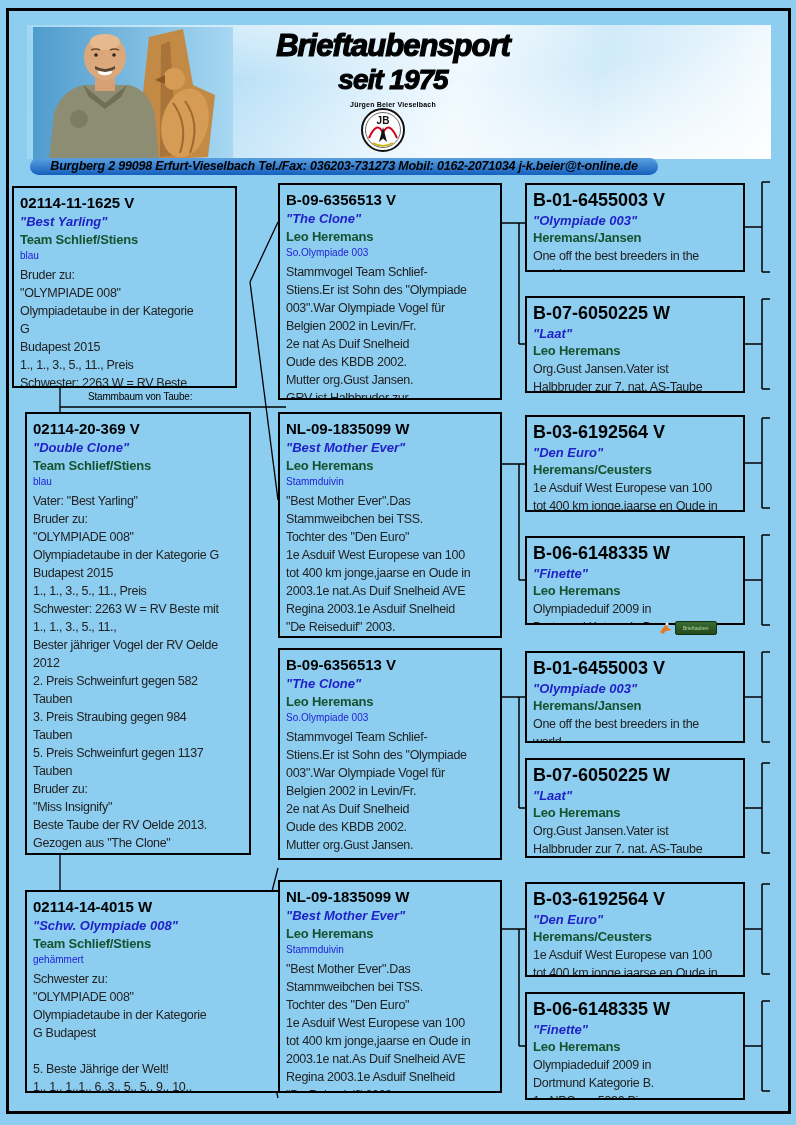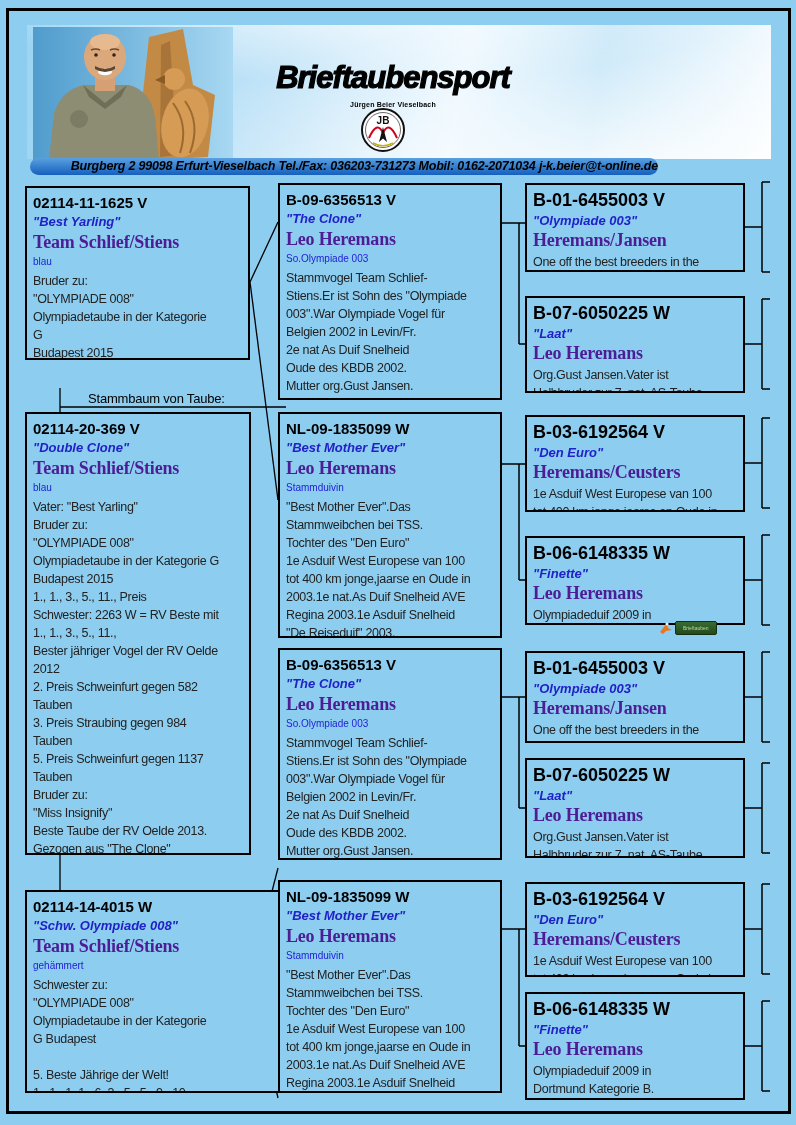--- a/index.html
+++ b/index.html
@@ -8,40 +8,40 @@
   .frame{position:absolute; left:6px; top:8px; width:779px; height:1100px; border:3px solid #000;}
 
   
   .banner{position:absolute; left:27px; top:25px; width:744px; height:134px;
     background:
       radial-gradient(ellipse 900px 300px at 85% 125%, rgba(255,255,255,.95), rgba(255,255,255,0) 60%),
       radial-gradient(ellipse 700px 170px at 45% -35%, rgba(255,255,255,.9), rgba(255,255,255,0) 62%),
       linear-gradient(100deg,#9bd4f2 0%,#c2e4f8 35%,#e9f6fe 58%,#bfe3f7 76%,#f8fcff 100%);}
   .photo{position:absolute; left:33px; top:27px; width:200px; height:133px; overflow:hidden;}
   .titleblock{position:absolute; left:228px; top:28px; width:330px; text-align:center; color:#000;}
-  .t1{font-size:31px; font-weight:bold; font-style:italic; letter-spacing:-1px; line-height:36px;margin-top:32px; -webkit-text-stroke:1.2px #000;}
+  .t1{font-size:31px; font-weight:bold; font-style:italic; letter-spacing:-1px; line-height:36px; -webkit-text-stroke:1.2px #000;}
   .t2{font-size:28px; font-weight:bold; font-style:italic; letter-spacing:-1px; line-height:32px; -webkit-text-stroke:1.1px #000;}
   .sub{font-size:7px; font-weight:bold; margin-top:5px; letter-spacing:0.2px;}
   .logo{position:absolute; left:360px; top:107px; width:46px; height:46px;}
   .addressbar{position:absolute; left:30px; top:158px; width:628px; height:17px; line-height:17px;
-    background:linear-gradient(#5aa0e0,#1560bd); border-radius:9px; text-align:right;
+    background:linear-gradient(#5aa0e0,#1560bd); border-radius:9px; text-align:center;
     font-size:12.5px; font-weight:bold; font-style:italic; color:#000; letter-spacing:-0.2px; white-space:nowrap; overflow:hidden;}
 
   
   .pbox{position:absolute; border:2px solid #000; background:#8ccdf0; padding:4px 6px; overflow:hidden; box-sizing:border-box;}
   .ring{font-size:15px; font-weight:bold; color:#000; margin:2px 0 3px;}
   .pname{font-size:13px; font-weight:bold; font-style:italic; color:#2121c8; margin-bottom:3px;}
-  .pteam{font-size:18px; font-weight:bold; color:#4c1d95; margin-bottom:3px; letter-spacing:-0.2px;font-family:Liberation Serif, serif;}
+  .pteam{font-size:13px; font-weight:bold; color:#14532d; margin-bottom:3px; letter-spacing:-0.2px;}
   .pcolor{font-size:10px; color:#2121d8; margin-bottom:5px;}
   .pbody{font-size:12.5px; color:#222; line-height:18px; white-space:pre-line; letter-spacing:-0.3px;}
   .compact .ring{font-size:18px; margin:1px 0 2px;}
   .compact .pname{margin-bottom:2px;}
   .compact .pteam{margin-bottom:2px;}
 
-  .stammbaum-label{position:absolute; left:88px; top:391px; font-size:13px; color:#000; letter-spacing:-0.2px;}
+  .stammbaum-label{position:absolute; left:88px; top:391px; font-size:10px; color:#000; letter-spacing:-0.2px;}
 
   .watermark{position:absolute; left:658px; top:620px; display:flex; align-items:center; gap:1px;}
   .wm-band{background:linear-gradient(#3a6b31,#234a1c); color:#b9dba2; font-size:5px; line-height:6px; padding:3px 7px; border-radius:2px; border:1px solid #15300f; white-space:nowrap;}
 
   svg.connectors{position:absolute; left:0; top:0;}
 </style>
 </head>
 <body>
 
 <div class="page">
@@ -78,20 +78,21 @@
       <circle cx="81" cy="28" r="1.8" fill="#332217"></circle>
       <path d="M58 23 Q63 21 67 23" stroke="#6b4a32" stroke-width="1.5" fill="none"></path>
       <path d="M77 23 Q81 21 86 23" stroke="#6b4a32" stroke-width="1.5" fill="none"></path>
       <ellipse cx="72" cy="45" rx="7" ry="3.2" fill="#fff"></ellipse>
       <path d="M62 39 Q72 45 82 39 L82 42 Q72 48 62 42 Z" fill="#5a4632"></path>
     </svg>
   </div>
 
   <div class="titleblock">
     <div class="t1">Brieftaubensport</div>
+    <div class="t2">seit 1975</div>
     <div class="sub">Jürgen Beier Vieselbach</div>
   </div>
 
   <svg class="logo" viewBox="0 0 46 46">
     <circle cx="23" cy="23" r="21" fill="#fff" stroke="#111" stroke-width="2"></circle>
     <circle cx="23" cy="23" r="17.5" fill="none" stroke="#444" stroke-width="0.8"></circle>
     <text x="23" y="17" font-size="10" font-weight="bold" text-anchor="middle" fill="#111" font-family="Liberation Sans, sans-serif">JB</text>
     <path d="M9 31 Q17 13 23 26 Q29 13 37 31" stroke="#d0021b" stroke-width="2" fill="none"></path>
     <path d="M23 20 L19 35 L23 31.5 L27 35 Z" fill="#111"></path>
     <path d="M13 36 Q23 41.5 33 36" stroke="#c8b400" stroke-width="1.5" fill="none"></path>
@@ -156,21 +157,21 @@
         <line x1="762" y1="974" x2="770" y2="974"></line>
       <line x1="745" y1="1046" x2="762" y2="1046"></line>
         <line x1="762" y1="1001" x2="762" y2="1091"></line>
         <line x1="762" y1="1001" x2="770" y2="1001"></line>
         <line x1="762" y1="1091" x2="770" y2="1091"></line>
     </g>
   </svg>
 
   <div class="stammbaum-label">Stammbaum von Taube:</div>
 
-  <div class="pbox" style="left:25px; top:186px; width:225px; height:174px;">
+  <div class="pbox" style="left:12px; top:186px; width:225px; height:202px;">
     <div class="ring">02114-11-1625 V</div>
     <div class="pname">"Best Yarling"</div>
     <div class="pteam">Team  Schlief/Stiens</div>
     <div class="pcolor">blau</div>
     <div class="pbody">Bruder zu:
 "OLYMPIADE 008"
 Olympiadetaube in der Kategorie
 G
 Budapest 2015
 1., 1., 3., 5., 11., Preis

